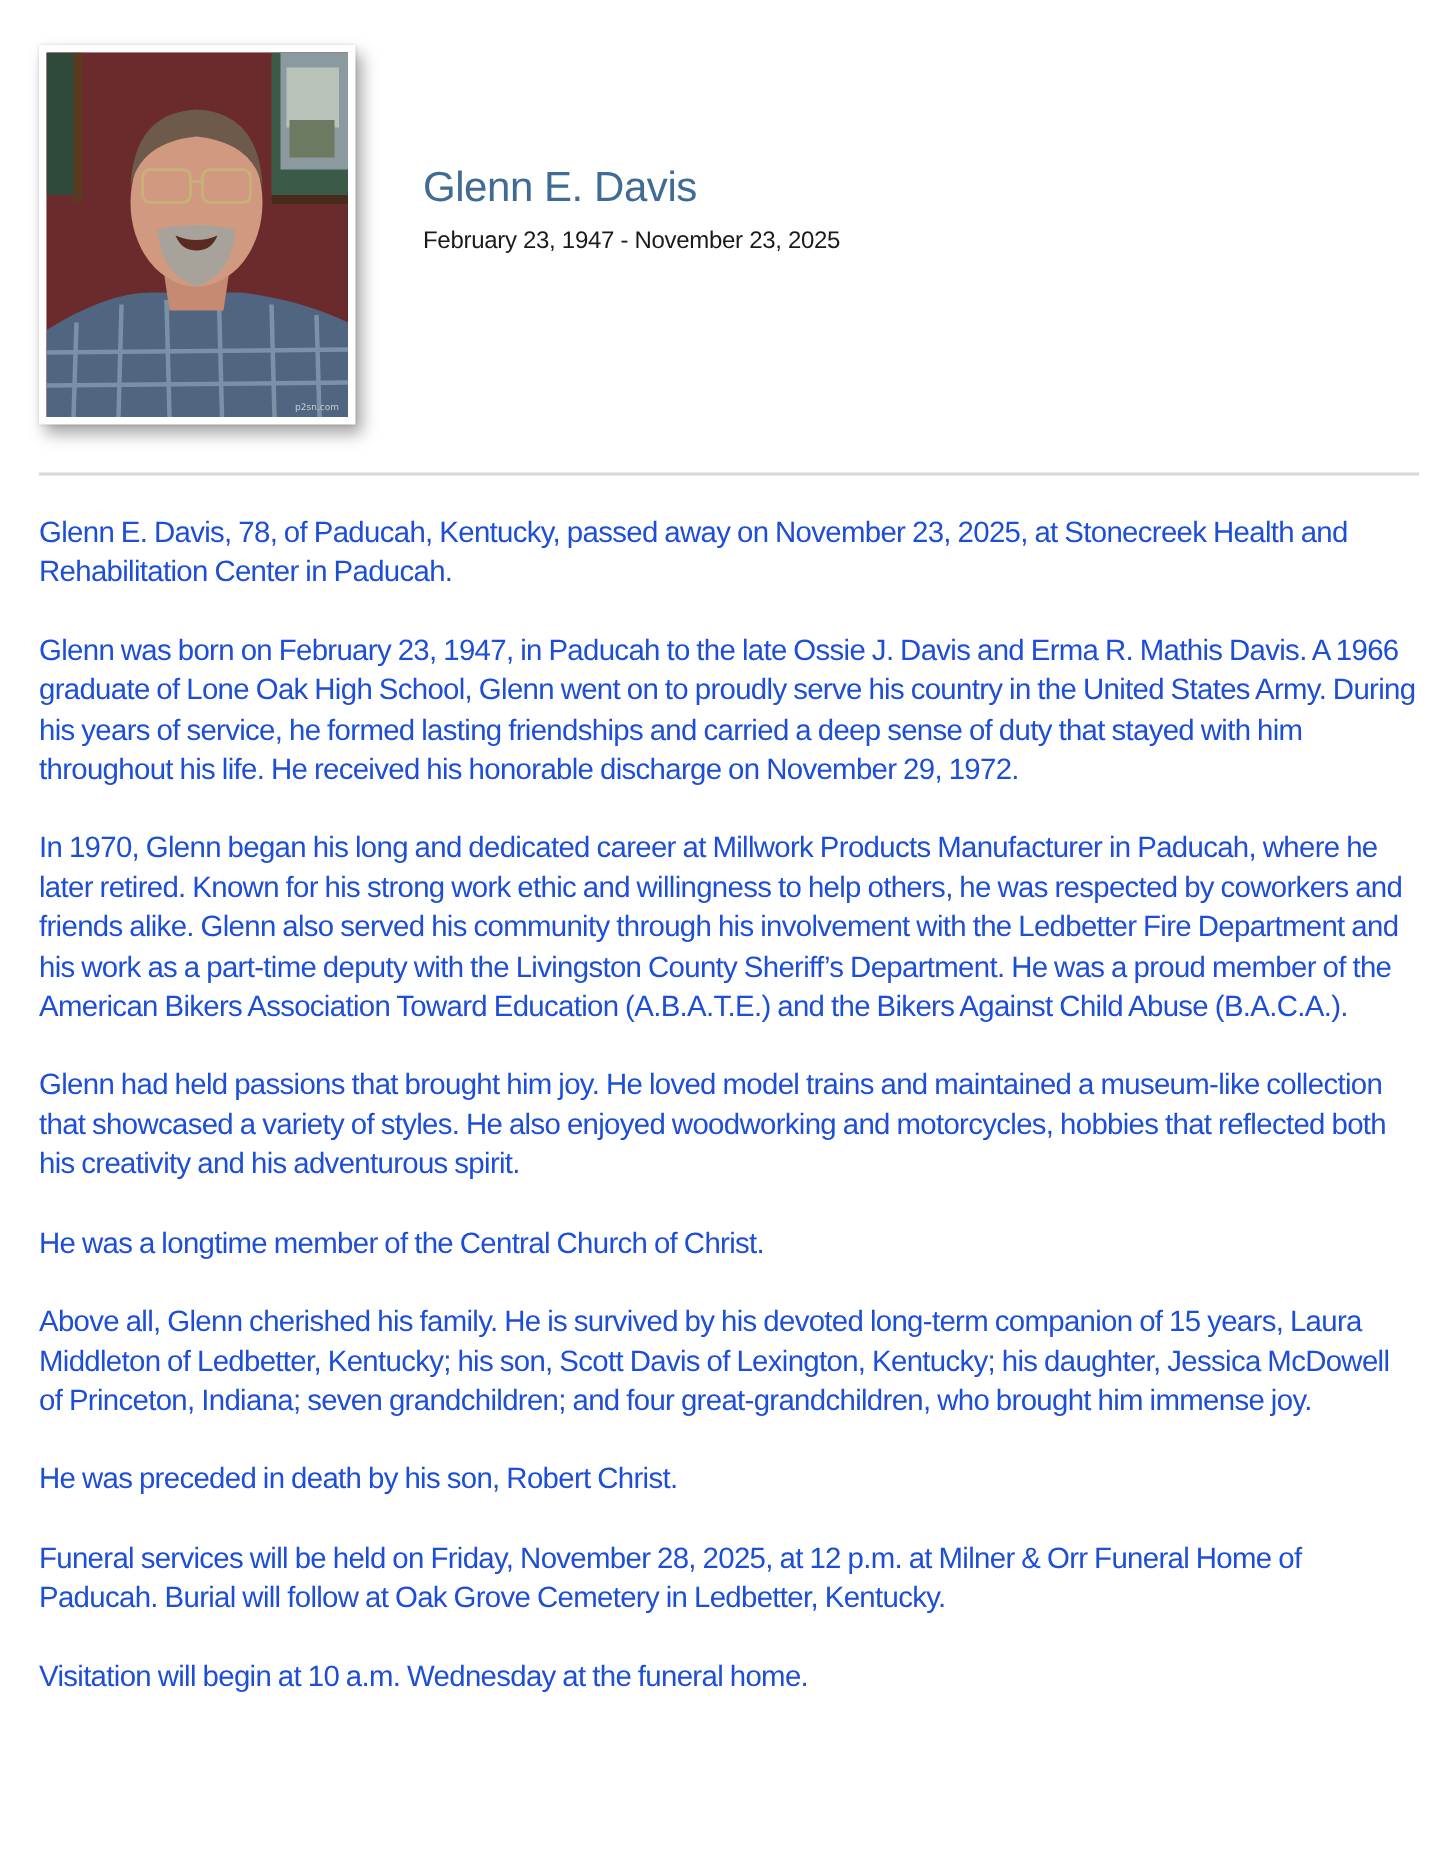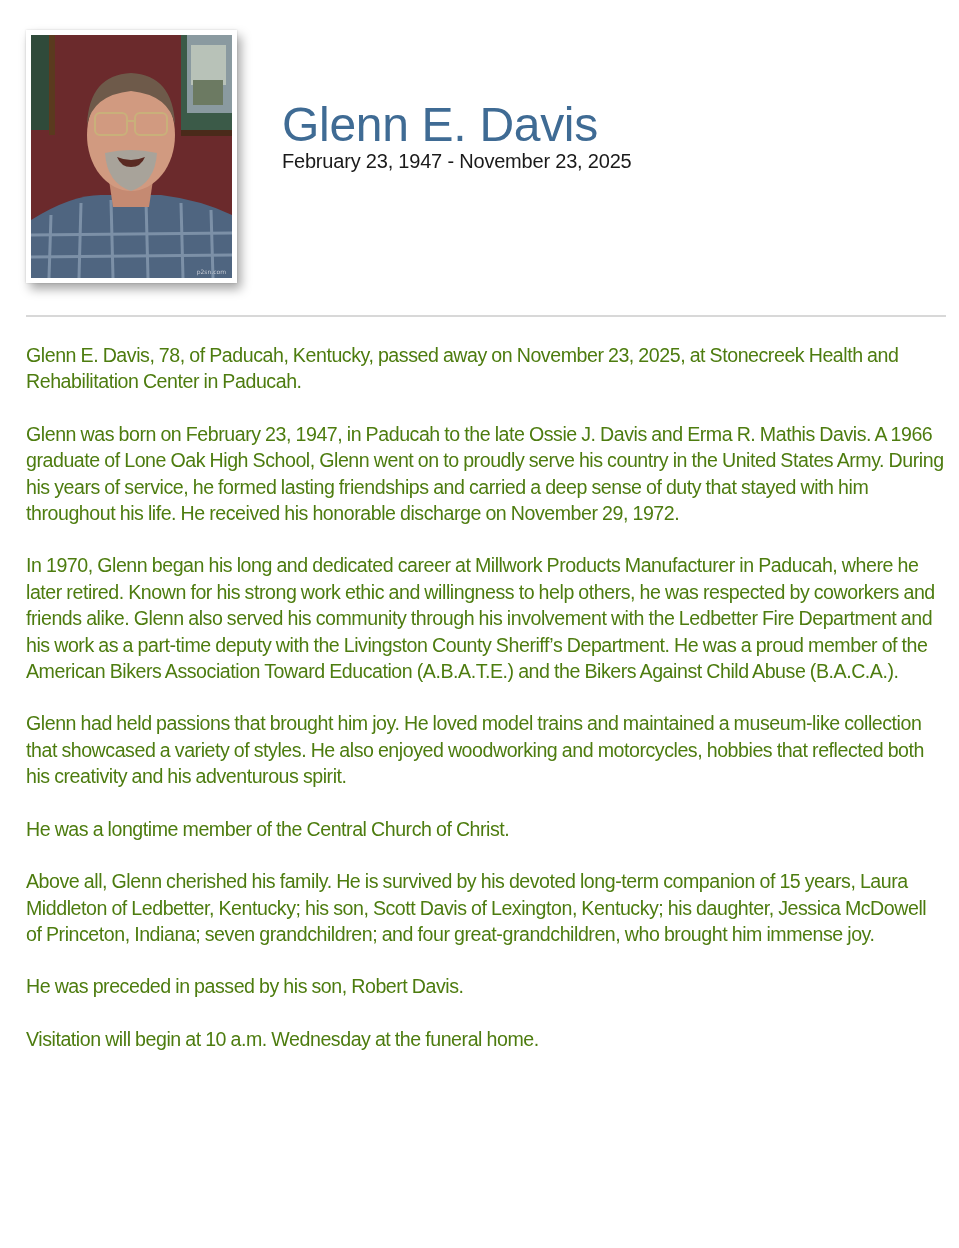--- a/index.html
+++ b/index.html
@@ -46,31 +46,31 @@
       right: 6px;
       bottom: 3px;
       font-size: 6px;
       color: #c8ccd4;
       font-family: "DejaVu Sans", sans-serif;
     }
     .name {
       position: absolute;
       left: 282px;
       top: 104px;
-      font-size: 48px;
+      font-size: 28px;
       line-height: 42px;
       color: #3f6b94;
       letter-spacing: -0.3px;
       white-space: nowrap;
     }
     .dates {
       position: absolute;
       left: 282px;
       top: 148px;
-      font-size: 20px;
+      font-size: 16px;
       line-height: 26px;
       color: #1a1a1a;
       white-space: nowrap;
       letter-spacing: -0.2px;
     }
     .divider {
       position: absolute;
       left: 26px;
       top: 315px;
       width: 920px;
@@ -82,21 +82,21 @@
       left: 26px;
       top: 342px;
       width: 918px;
     }
     .obit-body p {
       margin: 0 0 26px 0;
       font-size: 19.6px;
       line-height: 26.4px;
       letter-spacing: -0.45px;
       word-spacing: -0.5px;
-      color: #4d7c0f;
+      color: #1d4ed8;
     }
   </style>
 </head>
 <body>
 
 <div class="header">
   <div class="photo-frame">
     <div class="photo" title="Portrait of Glenn E. Davis">
       <svg width="201" height="243" viewBox="0 0 201 243">
 
@@ -146,15 +146,16 @@
 
 <div class="divider"></div>
 
 <div class="obit-body">
   <p>Glenn E. Davis, 78, of Paducah, Kentucky, passed away on November 23, 2025, at Stonecreek Health and Rehabilitation Center in Paducah.</p>
   <p>Glenn was born on February 23, 1947, in Paducah to the late Ossie J. Davis and Erma R. Mathis Davis. A 1966 graduate of Lone Oak High School, Glenn went on to proudly serve his country in the United States Army. During his years of service, he formed lasting friendships and carried a deep sense of duty that stayed with him throughout his life. He received his honorable discharge on November 29, 1972.</p>
   <p>In 1970, Glenn began his long and dedicated career at Millwork Products Manufacturer in Paducah, where he later retired. Known for his strong work ethic and willingness to help others, he was respected by coworkers and friends alike. Glenn also served his community through his involvement with the Ledbetter Fire Department and his work as a part-time deputy with the Livingston County Sheriff’s Department. He was a proud member of the American Bikers Association Toward Education (A.B.A.T.E.) and the Bikers Against Child Abuse (B.A.C.A.).</p>
   <p>Glenn had held passions that brought him joy. He loved model trains and maintained a museum-like collection that showcased a variety of styles. He also enjoyed woodworking and motorcycles, hobbies that reflected both his creativity and his adventurous spirit.</p>
   <p>He was a longtime member of the Central Church of Christ.</p>
   <p>Above all, Glenn cherished his family. He is survived by his devoted long-term companion of 15 years, Laura Middleton of Ledbetter, Kentucky; his son, Scott Davis of Lexington, Kentucky; his daughter, Jessica McDowell of Princeton, Indiana; seven grandchildren; and four great-grandchildren, who brought him immense joy.</p>
-  <p>He was preceded in passed by his son, Robert Davis.</p>
+  <p>He was preceded in death by his son, Robert Christ.</p>
+  <p>Funeral services will be held on Friday, November 28, 2025, at 12 p.m. at Milner &amp; Orr Funeral Home of Paducah. Burial will follow at Oak Grove Cemetery in Ledbetter, Kentucky.</p>
   <p>Visitation will begin at 10 a.m. Wednesday at the funeral home.</p>
 </div>
 
 </body></html>

